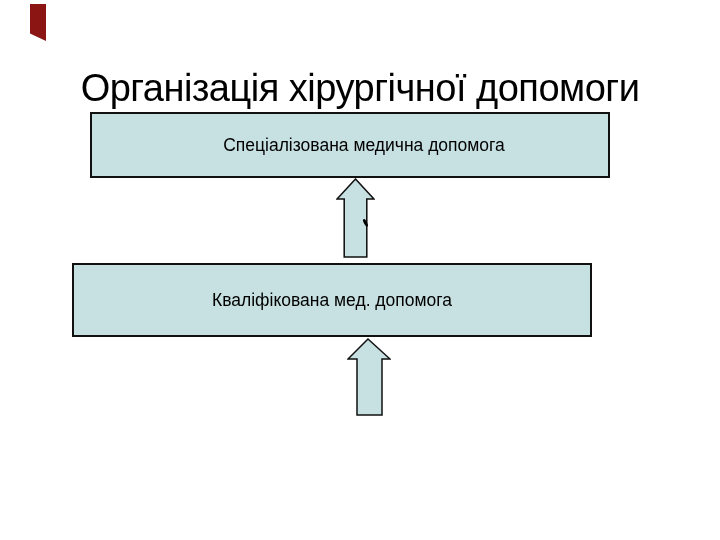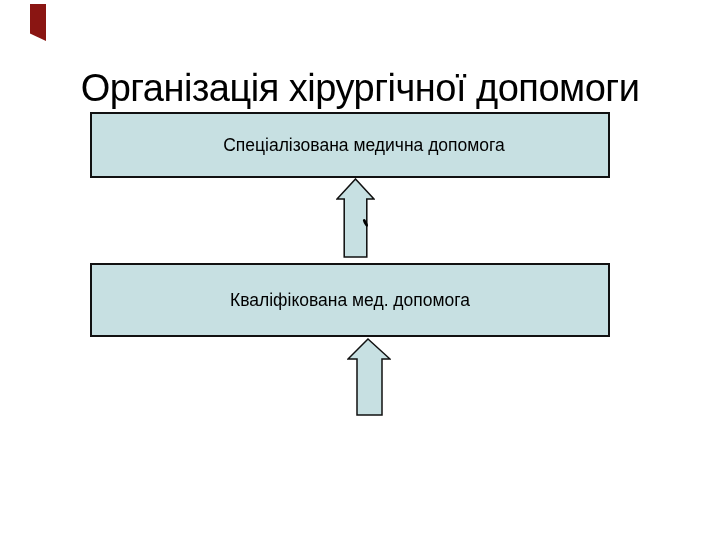--- a/index.html
+++ b/index.html
@@ -25,21 +25,21 @@
   }
   .flow-box{
     position:absolute;
     background:var(--box-fill,#c7e0e2);
     border:2px solid var(--box-border,#111);
     box-sizing:border-box;
     display:flex;align-items:center;justify-content:center;
     font-size:17.5px;
   }
   .box-1{left:90px;top:112px;width:520px;height:66px;padding-left:28px;}
-  .box-2{left:90px;top:263px;width:520px;height:74px;}
+  .box-2{left:72px;top:263px;width:520px;height:74px;}
   .box-3{left:97px;top:417px;width:523px;height:80px;}
   .arrow{position:absolute;}
   .arrow-1{left:336px;top:178px;width:39px;height:80px;}
   .arrow-2{left:347px;top:338px;width:44px;height:78px;}
   .arrow svg{display:block;width:100%;height:100%;}
   .arrow polygon{
     fill:var(--box-fill,#c7e0e2);
     stroke:var(--box-border,#111);
     stroke-width:1.5;
     stroke-linejoin:miter;

